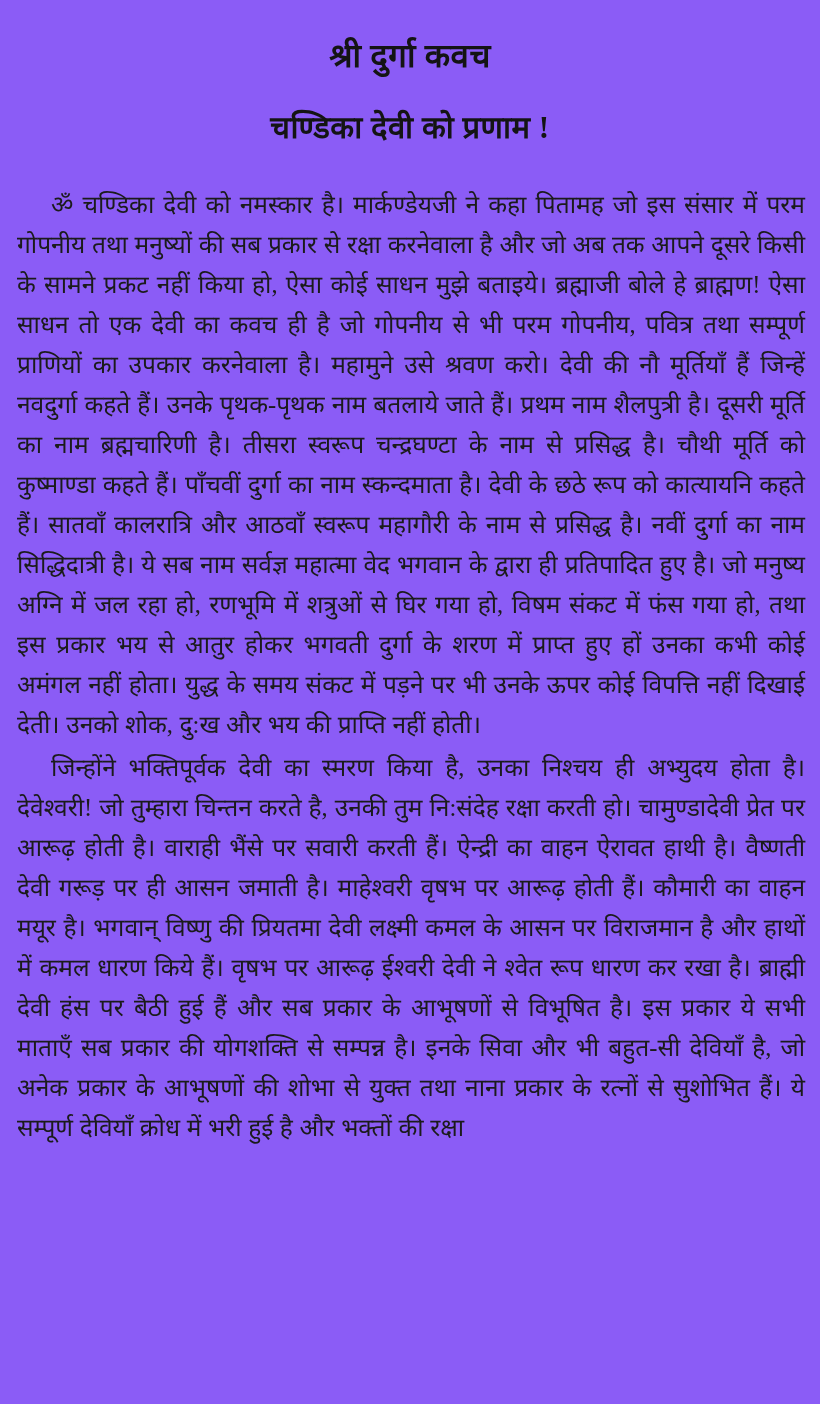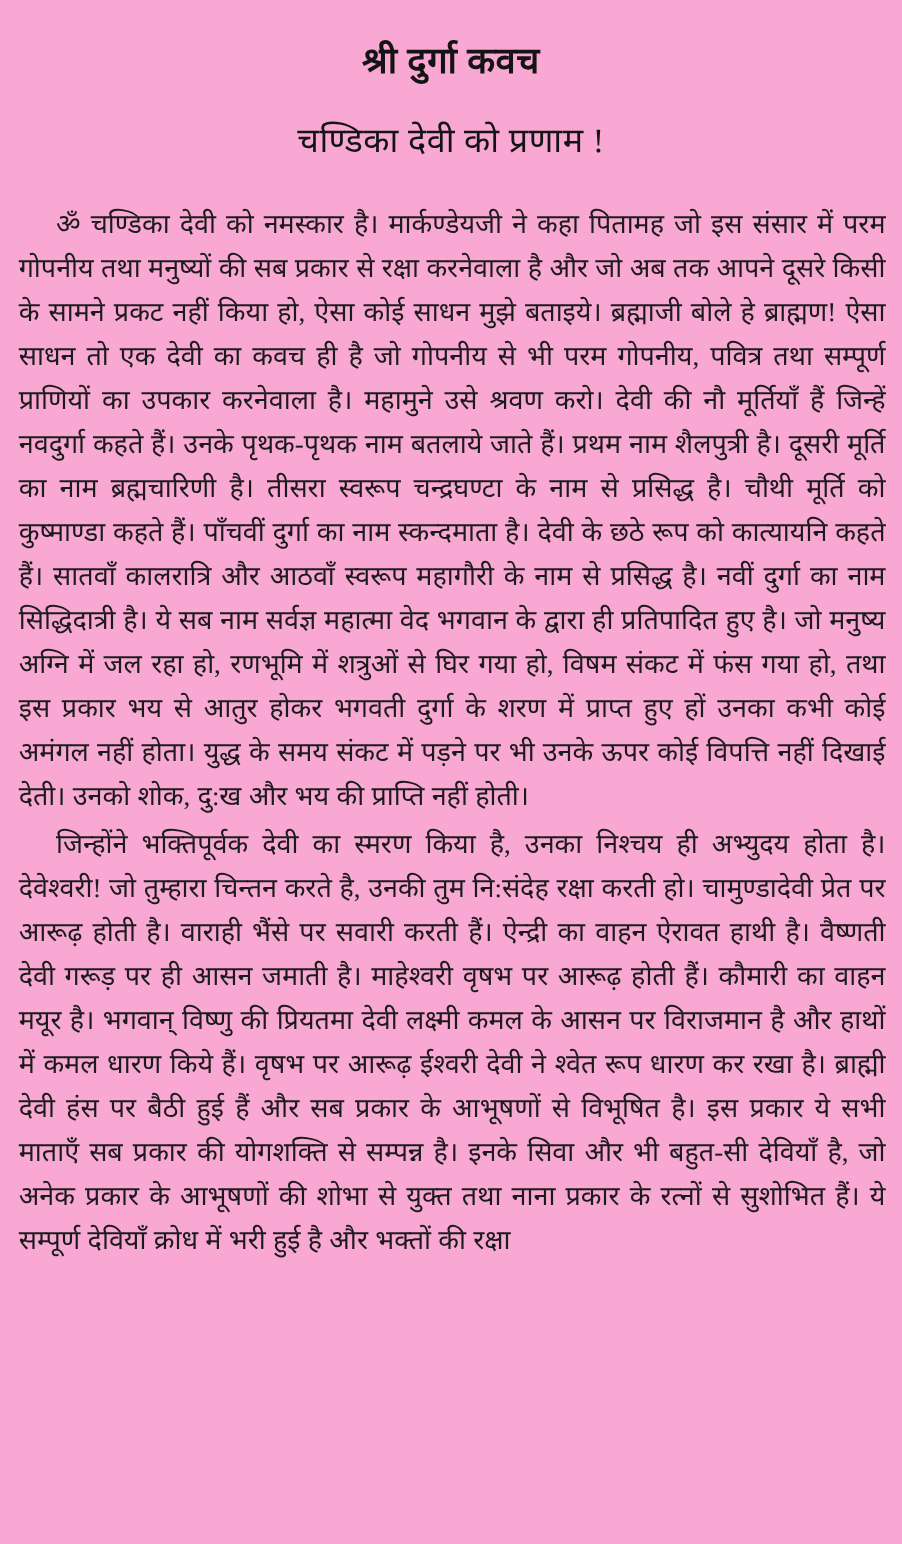--- a/index.html
+++ b/index.html
@@ -13,37 +13,37 @@
     font-family: "Liberation Serif", "DejaVu Serif", serif;
     color: #1b1b1b;
     overflow: hidden;
   }
   .page {
     width: 820px;
     height: 1404px;
     box-sizing: border-box;
     padding: 0;
     position: relative;
-    background: #f9a8d4;
+    background: #8b5cf6;
   }
   .title-block {
     padding-top: 38px;
     text-align: center;
   }
   .doc-title {
     font-size: 33px;
     font-weight: 700;
     letter-spacing: 0.5px;
     line-height: 1.15;
     margin: 0;
     color: #141414;
   }
   .doc-subtitle {
     font-size: 31px;
-    font-weight: 400;
+    font-weight: 700;
     letter-spacing: 0.5px;
     line-height: 1.15;
     margin: 34px 0 0 0;
     color: #141414;
   }
   .body-block {
     margin-top: 36px;
     padding: 0 12px 0 14px;
   }
   .para {

